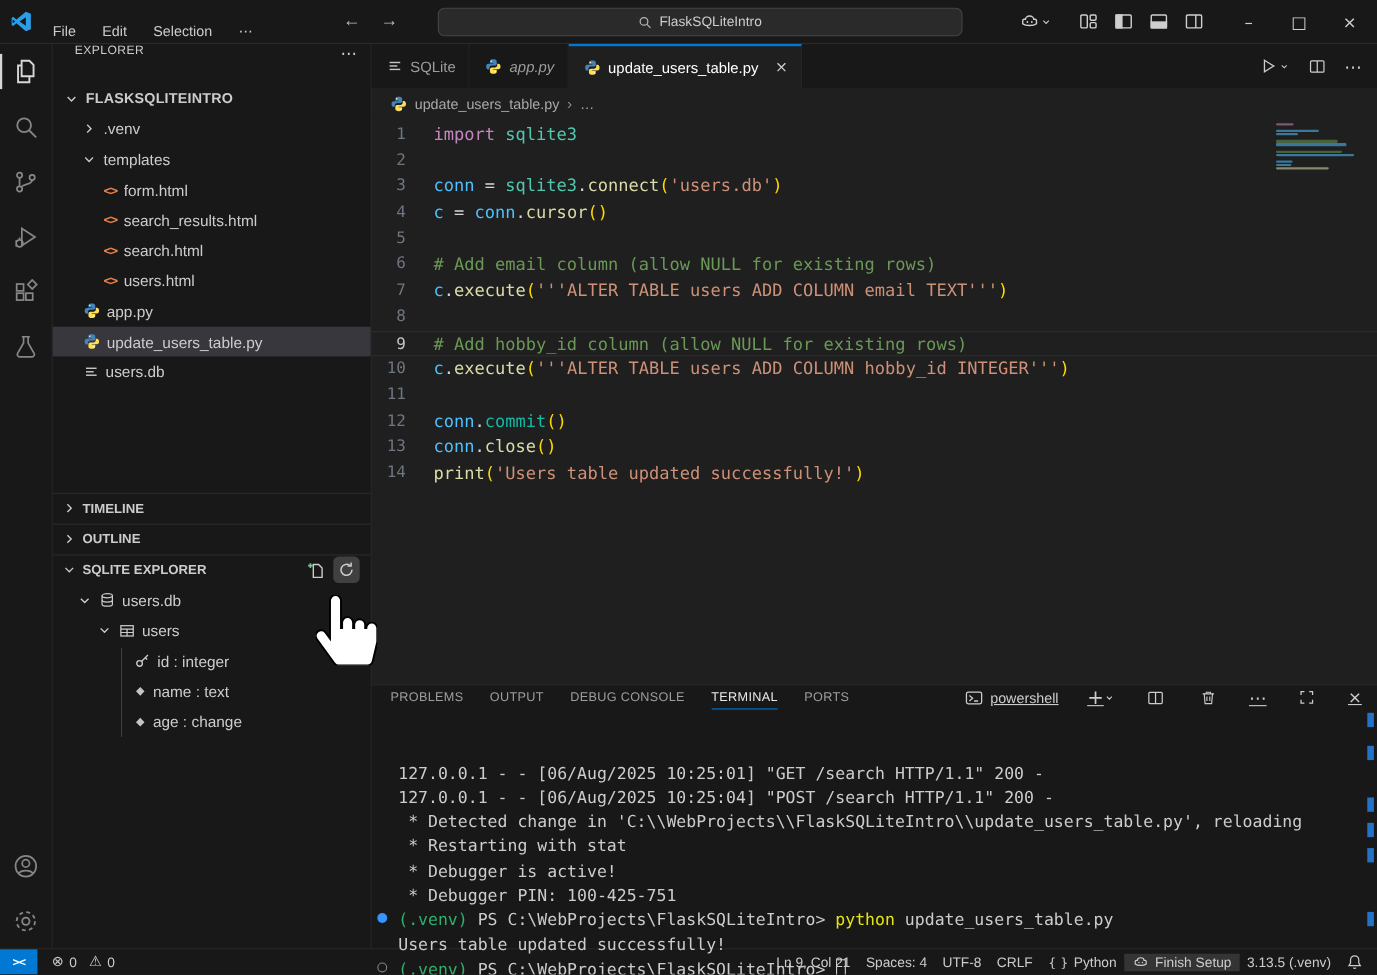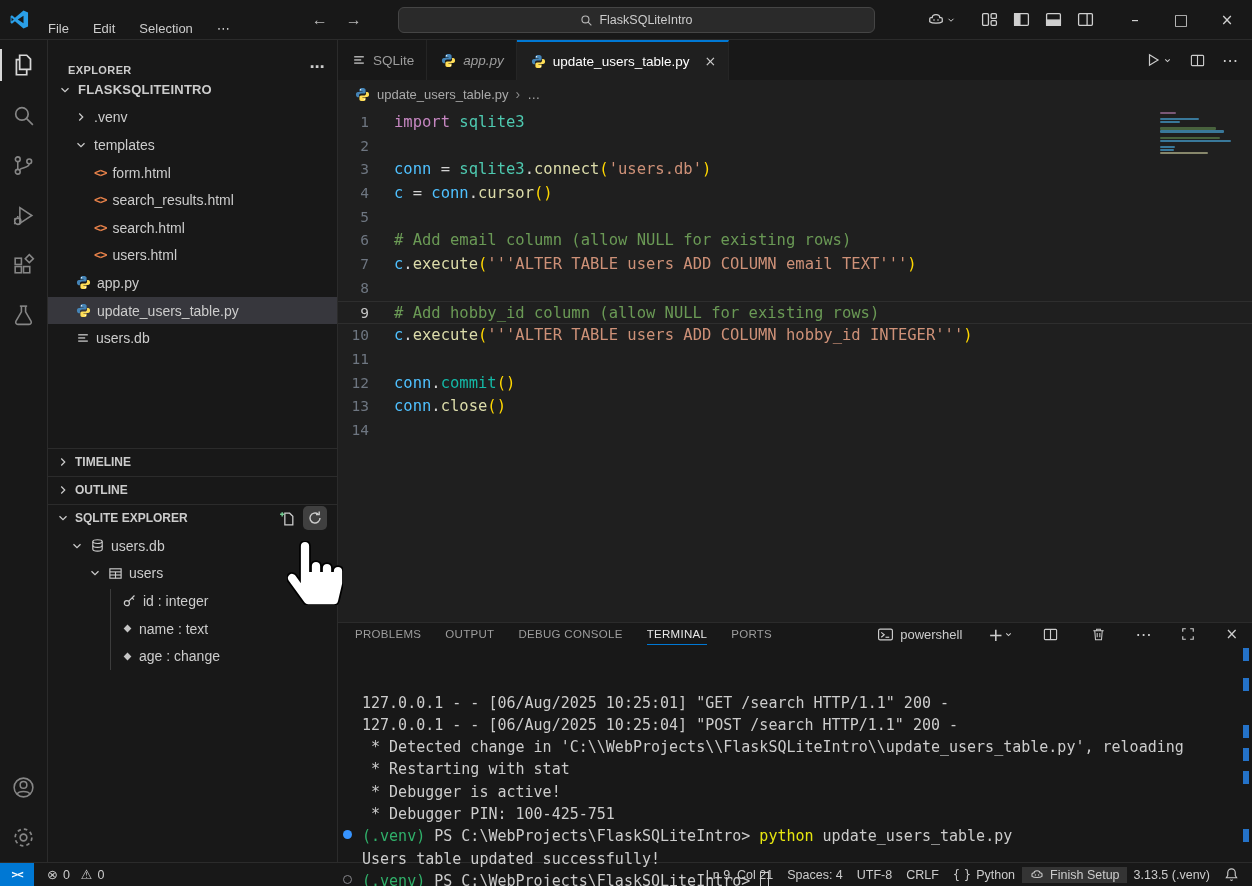--- a/index.html
+++ b/index.html
@@ -24,21 +24,21 @@
   
   .main-row { display:flex; height:822px; }
 
   .activitybar { width:48px; background:#181818; display:flex; flex-direction:column; align-items:center; border-right:1px solid #2b2b2b; }
   .ab-item { width:48px; height:50px; display:flex; align-items:center; justify-content:center; position:relative; }
   .ab-item.active::before { content:""; position:absolute; left:0; top:9px; bottom:9px; width:2px; background:#d7d7d7; }
   .ab-bottom { margin-top:auto; }
 
   
   .sidebar { width:290px; background:#181818; border-right:1px solid #2b2b2b; display:flex; flex-direction:column; font-size:14px; }
-  .sb-header { height:36px; display:flex; align-items:flex-end; padding:0 12px 0 20px; font-size:11px; letter-spacing:.4px; color:#cccccc;font-weight:bold; }
+  .sb-header { height:36px; display:flex; align-items:flex-start; padding:0 12px 0 20px; font-size:11px; letter-spacing:.4px; color:#cccccc; }
   .sb-header .more { margin-left:auto; font-size:15px; color:#cccccc; }
   .tree-row { height:27.6px; display:flex; align-items:center; gap:6px; color:#cccccc; white-space:nowrap; }
   .tree-row.selected { background:#37373d; }
   .tree-row .lbl { font-size:14px; }
   .tree-row.bold .lbl { font-weight:bold; font-size:13px; letter-spacing:.2px; }
   .spacer1 { flex:1 1 60px; }
   .spacer2 { flex:2 2 120px; }
   .sb-section { height:28px; display:flex; align-items:center; gap:5px; padding-left:8px; border-top:1px solid #2b2b2b; font-weight:bold; font-size:12px; color:#cccccc; }
   .sb-section .acts { margin-left:auto; display:flex; align-items:center; gap:4px; padding-right:10px; font-weight:normal; }
   .act-btn { width:24px; height:24px; display:flex; align-items:center; justify-content:center; border-radius:5px; }
@@ -64,21 +64,21 @@
   .code-line.current { border-top:1px solid #2e2e2e; border-bottom:1px solid #2e2e2e; }
   .code-line.current .ln { color:#c6c6c6; }
   .minimap { position:absolute; top:4px; right:14px; width:78px; }
   .minimap .mm-line { height:2.2px; margin-bottom:.9px; border-radius:1px; }
 
   
   .panel { height:240px; background:#181818; border-top:1px solid #2b2b2b; display:flex; flex-direction:column; }
   .panel-tabs { height:35px; display:flex; align-items:center; padding-left:17px; gap:24px; }
   .ptab { font-size:11.5px; letter-spacing:.3px; color:#9d9d9d; height:100%; display:flex; align-items:center; border-bottom:1.5px solid transparent; }
   .ptab.active { color:#e7e7e7; border-bottom-color:#0078d4; }
-  .panel-right { margin-left:auto; display:flex; align-items:center; gap:26px; padding-right:14px; color:#cccccc; }
+  .panel-right { margin-left:auto; display:flex; align-items:center; gap:26px; padding-right:14px; color:#cccccc;text-decoration:underline; }
   .shell-badge { display:flex; align-items:center; gap:6px; font-size:13px; color:#cccccc; }
   .p-ic { display:flex; align-items:center; justify-content:center; width:22px; height:22px; }
   .plus-group { display:flex; align-items:center; gap:1px; }
 
   .terminal { flex:1; position:relative; font-family:"DejaVu Sans Mono","Liberation Mono",monospace; font-size:15px; line-height:22.3px; color:#cccccc; padding:2px 14px 0 24px; white-space:pre; }
   .term-line { position:relative; height:22.3px; }
   .term-deco { position:absolute; left:-19px; top:5px; width:9px; height:9px; border-radius:50%; }
   .term-deco.filled { background:#3794ff; }
   .term-deco.outline { border:1.5px solid #85858a; }
   .term-cursor { display:inline-block; width:9px; height:17px; border:1px solid #cccccc; vertical-align:-3px; margin-left:1px; }
@@ -450,21 +450,21 @@
           <div class="code-line"><span class="ln">4</span><span class="lc"><span style="color: rgb(79, 193, 255);">c</span><span style="color: rgb(212, 212, 212);"> = </span><span style="color: rgb(79, 193, 255);">conn</span><span style="color: rgb(212, 212, 212);">.</span><span style="color: rgb(220, 220, 170);">cursor</span><span style="color: rgb(255, 215, 0);">(</span><span style="color: rgb(255, 215, 0);">)</span></span></div>
           <div class="code-line"><span class="ln">5</span><span class="lc"></span></div>
           <div class="code-line"><span class="ln">6</span><span class="lc"><span style="color: rgb(106, 153, 85);"># Add email column (allow NULL for existing rows)</span></span></div>
           <div class="code-line"><span class="ln">7</span><span class="lc"><span style="color: rgb(79, 193, 255);">c</span><span style="color: rgb(212, 212, 212);">.</span><span style="color: rgb(220, 220, 170);">execute</span><span style="color: rgb(255, 215, 0);">(</span><span style="color: rgb(206, 145, 120);">'''ALTER TABLE users ADD COLUMN email TEXT'''</span><span style="color: rgb(255, 215, 0);">)</span></span></div>
           <div class="code-line"><span class="ln">8</span><span class="lc"></span></div>
           <div class="code-line current"><span class="ln">9</span><span class="lc"><span style="color: rgb(106, 153, 85);"># Add hobby_id column (allow NULL for existing rows)</span></span></div>
           <div class="code-line"><span class="ln">10</span><span class="lc"><span style="color: rgb(79, 193, 255);">c</span><span style="color: rgb(212, 212, 212);">.</span><span style="color: rgb(220, 220, 170);">execute</span><span style="color: rgb(255, 215, 0);">(</span><span style="color: rgb(206, 145, 120);">'''ALTER TABLE users ADD COLUMN hobby_id INTEGER'''</span><span style="color: rgb(255, 215, 0);">)</span></span></div>
           <div class="code-line"><span class="ln">11</span><span class="lc"></span></div>
           <div class="code-line"><span class="ln">12</span><span class="lc"><span style="color: rgb(79, 193, 255);">conn</span><span style="color: rgb(212, 212, 212);">.</span><span style="color: #14b8a6;">commit</span><span style="color: rgb(255, 215, 0);">(</span><span style="color: rgb(255, 215, 0);">)</span></span></div>
           <div class="code-line"><span class="ln">13</span><span class="lc"><span style="color: rgb(79, 193, 255);">conn</span><span style="color: rgb(212, 212, 212);">.</span><span style="color: rgb(220, 220, 170);">close</span><span style="color: rgb(255, 215, 0);">(</span><span style="color: rgb(255, 215, 0);">)</span></span></div>
-          <div class="code-line"><span class="ln">14</span></div>
+          <div class="code-line"><span class="ln">14</span><span class="lc"><span style="color: rgb(220, 220, 170);">print</span><span style="color: rgb(255, 215, 0);">(</span><span style="color: rgb(206, 145, 120);">'Users table updated successfully!'</span><span style="color: rgb(255, 215, 0);">)</span></span></div>
         </div>
       <div class="minimap" id="minimap">
           <div class="mm-line" style="width: 16.1px; background: rgb(197, 134, 192); opacity: 0.55;"></div>
           <div class="mm-line" style="width: 0px; background: transparent; opacity: 0.55;"></div>
           <div class="mm-line" style="width: 39.1px; background: rgb(79, 193, 255); opacity: 0.55;"></div>
           <div class="mm-line" style="width: 19.55px; background: rgb(79, 193, 255); opacity: 0.55;"></div>
           <div class="mm-line" style="width: 0px; background: transparent; opacity: 0.55;"></div>
           <div class="mm-line" style="width: 56.35px; background: rgb(106, 153, 85); opacity: 0.55;"></div>
           <div class="mm-line" style="width: 64.4px; background: rgb(79, 193, 255); opacity: 0.55;"></div>
           <div class="mm-line" style="width: 0px; background: transparent; opacity: 0.55;"></div>

